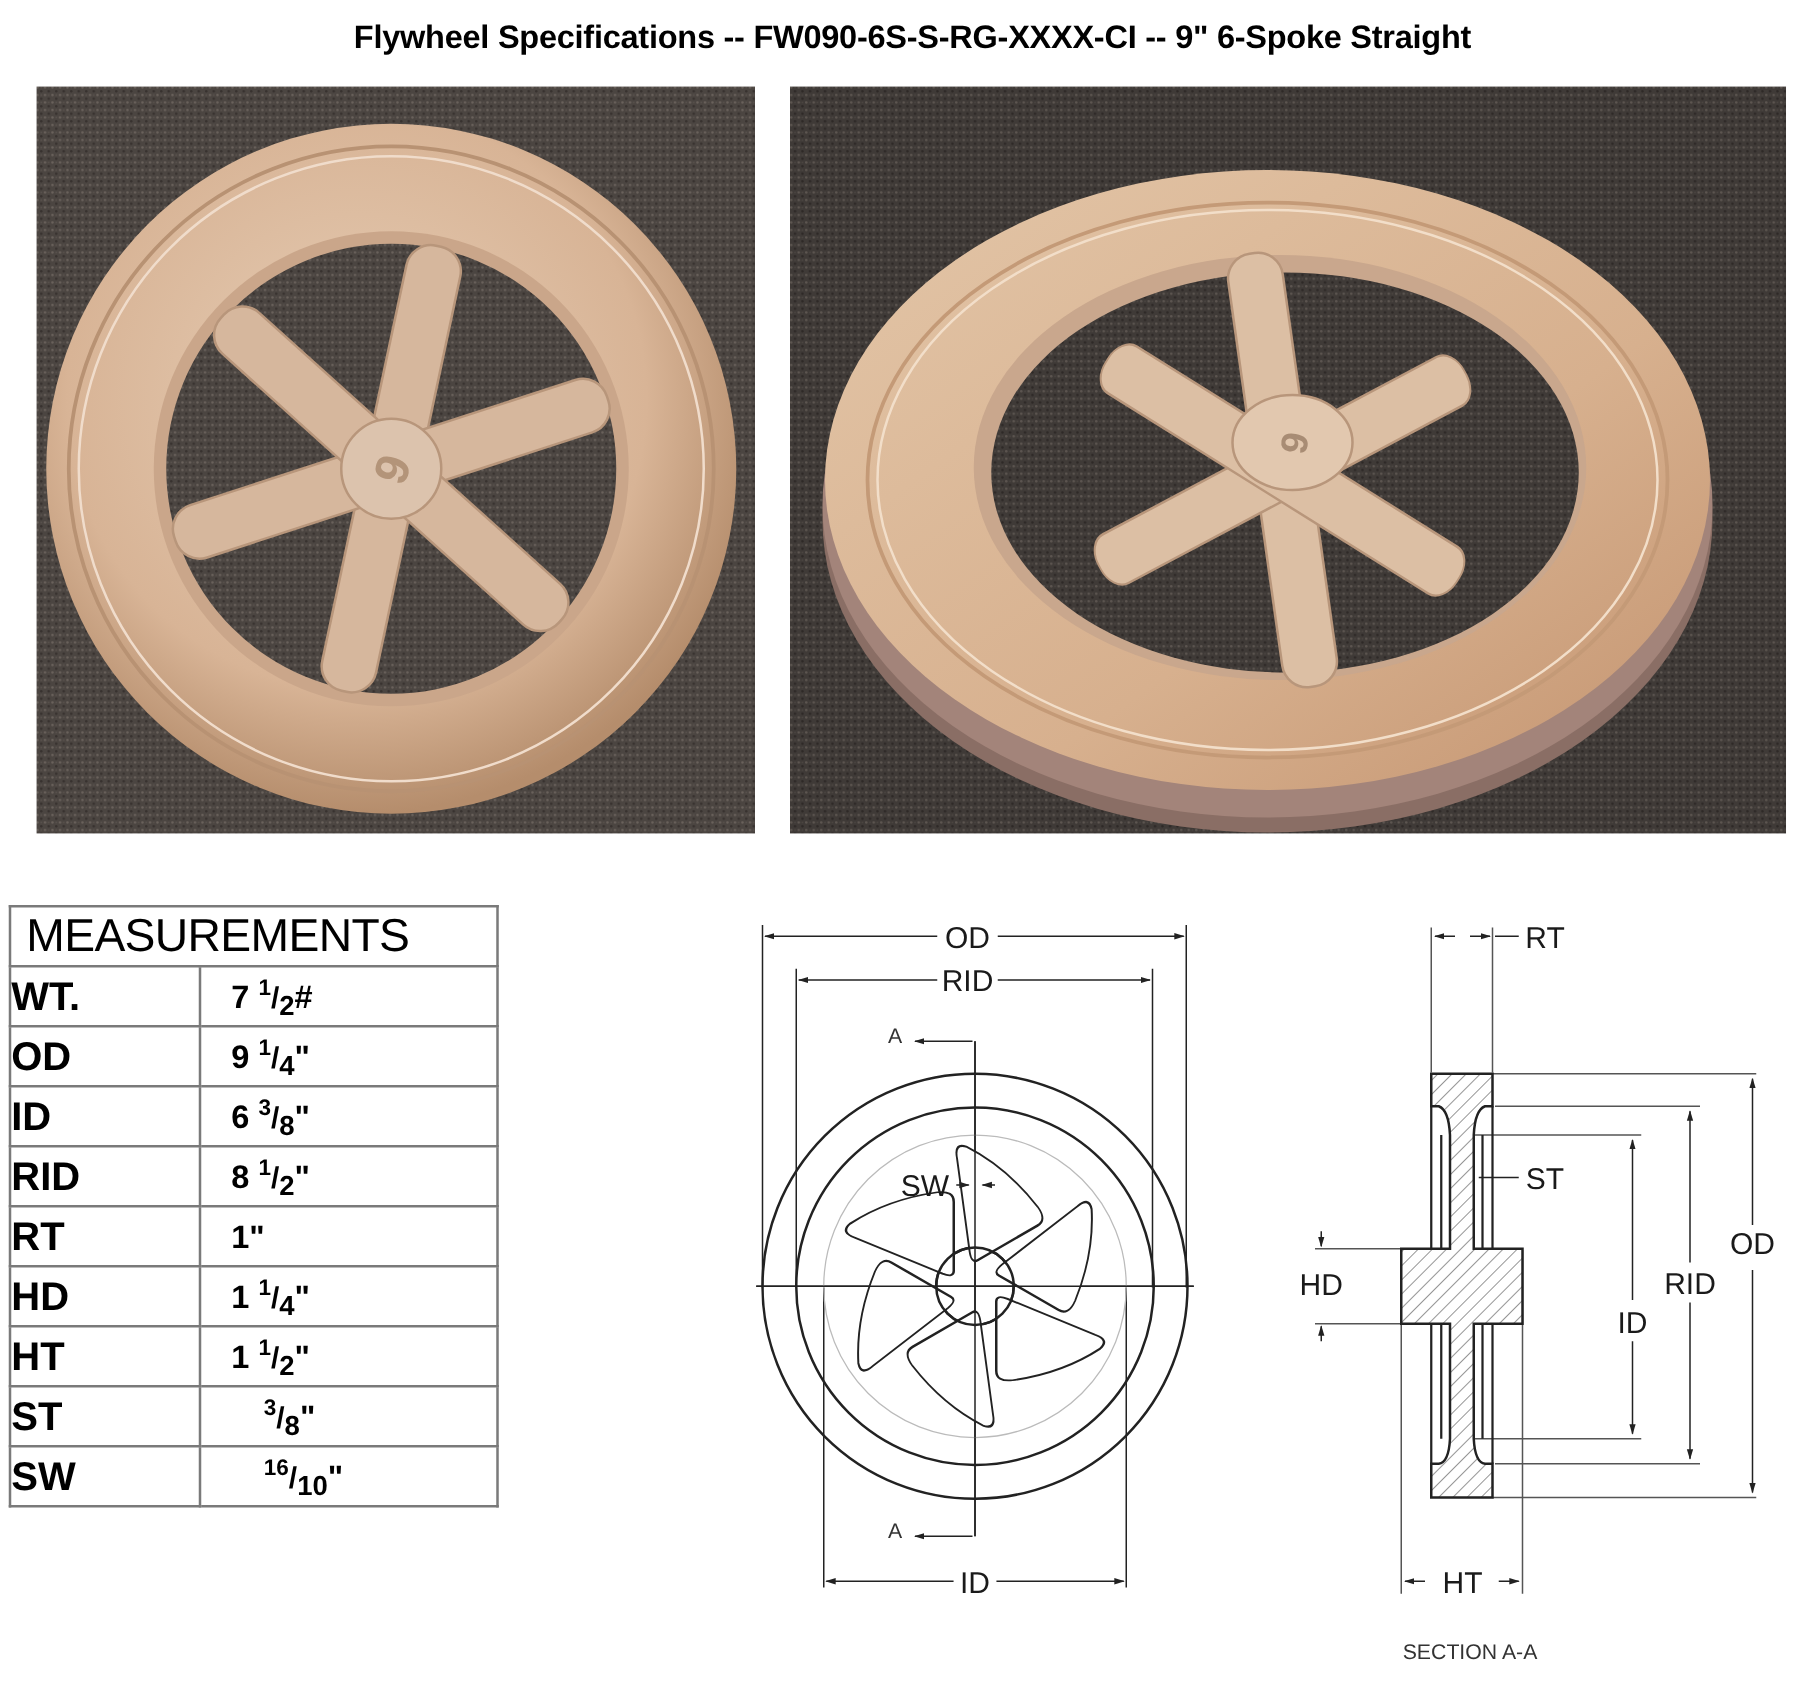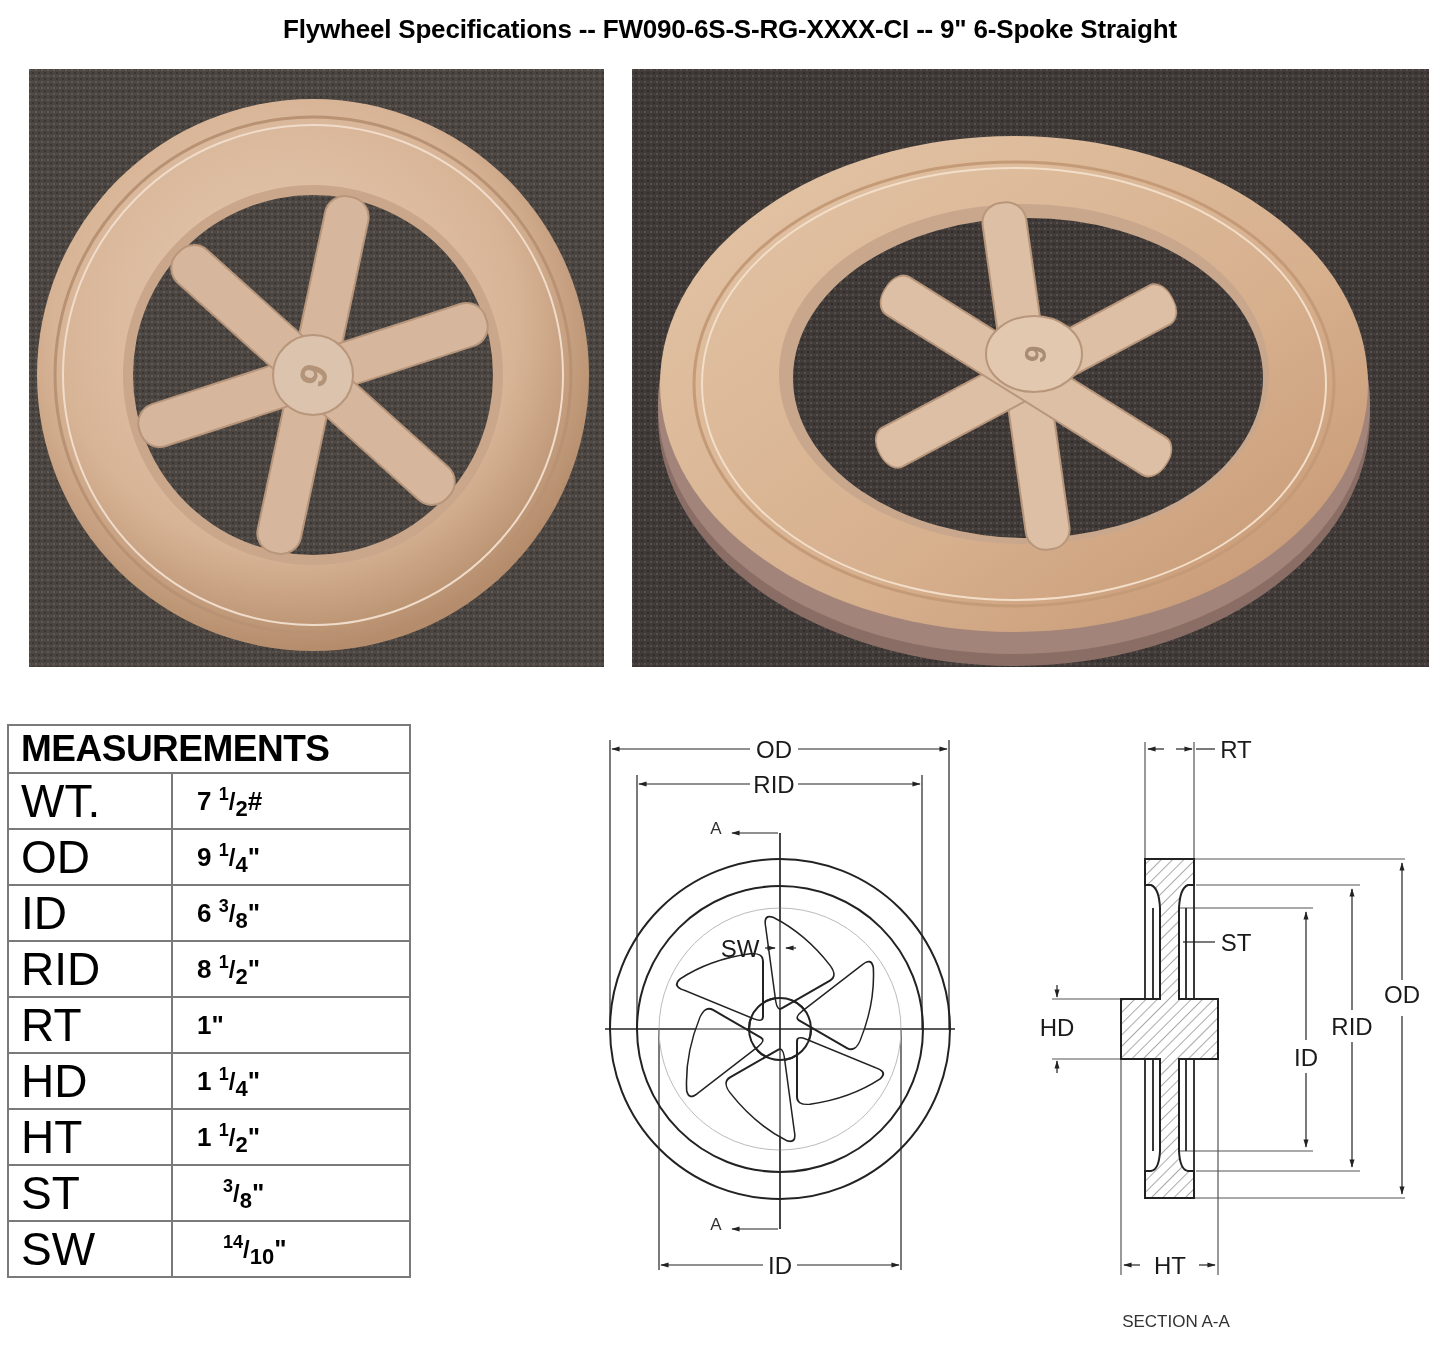--- a/index.html
+++ b/index.html
@@ -8,22 +8,22 @@
   .title { position: absolute; left: 0; top: 14px; width: 1460px; text-align: center;
            font-weight: bold; font-size: 26px; letter-spacing: -0.2px; }
   .photo { position: absolute; overflow: hidden; }
   .photo svg { display: block; }
   #photo-front { left: 29px; top: 69px; width: 575px; height: 598px; }
   #photo-angle { left: 632px; top: 69px; width: 797px; height: 598px; }
 
   table.meas { position: absolute; left: 7px; top: 724px; border-collapse: collapse;
                border: 2px solid #7a7a7a; }
   table.meas td { border: 2px solid #7a7a7a; height: 46px; padding: 0; vertical-align: middle; }
-  table.meas td.hdr { font-weight: bold; font-size: 37px; padding: 0 10px 0 12px; height: 46px; letter-spacing: -0.5px; margin-left: 27px; }
-  table.meas td.k { width: 150px; font-weight: normal; font-size: 46px; padding-left: 12px; }
+  table.meas td.hdr { font-weight: normal; font-size: 37px; padding: 0 10px 0 12px; height: 46px; letter-spacing: -0.5px; margin-left: 27px; }
+  table.meas td.k { width: 150px; font-weight: bold; font-size: 32px; }
   table.meas td.v { width: 186px; font-weight: bold; font-size: 26px; padding-left: 24px; }
   .frac sup { font-size: 18px; vertical-align: 10px; line-height: 0; }
   .frac sub { font-size: 22px; vertical-align: -6px; line-height: 0; }
   .frac .slash { font-size: 24px; }
 
   #front-view { position: absolute; left: 600px; top: 730px; }
   #section-view { position: absolute; left: 1030px; top: 730px; }
   .dim { font-family: "Liberation Sans", sans-serif; font-size: 24px; fill: #1a1a1a; }
   .small { font-size: 17px; fill: #333; }
 </style>
@@ -132,21 +132,21 @@
   <tr>
     <td class="k">HT</td>
     <td class="v"><span class="frac"><span>1</span> <sup>1</sup><span class="slash">/</span><sub>2</sub><span>"</span></span></td>
   </tr>
   <tr>
     <td class="k">ST</td>
     <td class="v" style="padding-left:50px"><span class="frac"><sup>3</sup><span class="slash">/</span><sub>8</sub><span>"</span></span></td>
   </tr>
   <tr>
     <td class="k">SW</td>
-    <td class="v" style="padding-left:50px"><span class="frac"><sup>14</sup><span class="slash">/</span><sub>10</sub><span>"</span></span></td>
+    <td class="v" style="padding-left:50px"><span class="frac"><sup>16</sup><span class="slash">/</span><sub>10</sub><span>"</span></span></td>
   </tr>
 </tbody>
   </table>
 
 <svg id="front-view" width="380" height="560" viewBox="0 0 380 560">
   <defs>
     <marker id="arr" viewBox="0 0 10 10" refX="9" refY="5" markerWidth="7" markerHeight="7" orient="auto-start-reverse">
       <path d="M0,2 L10,5 L0,8 z" fill="#222"></path>
     </marker>
   </defs>

